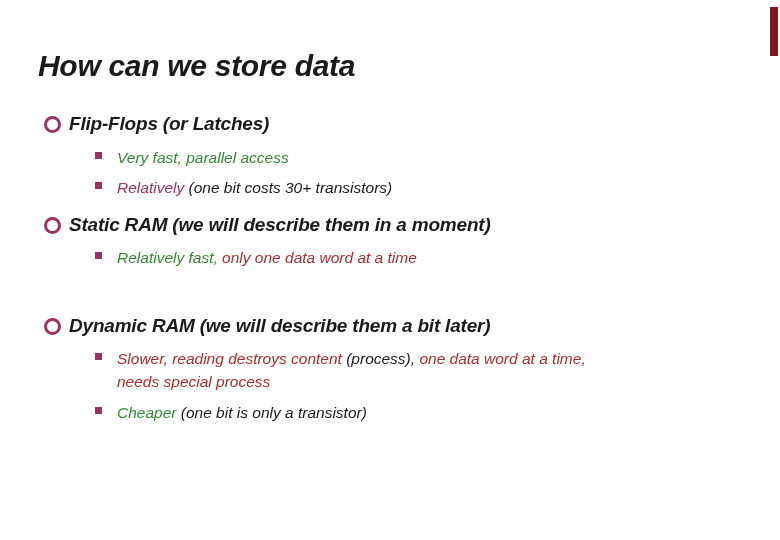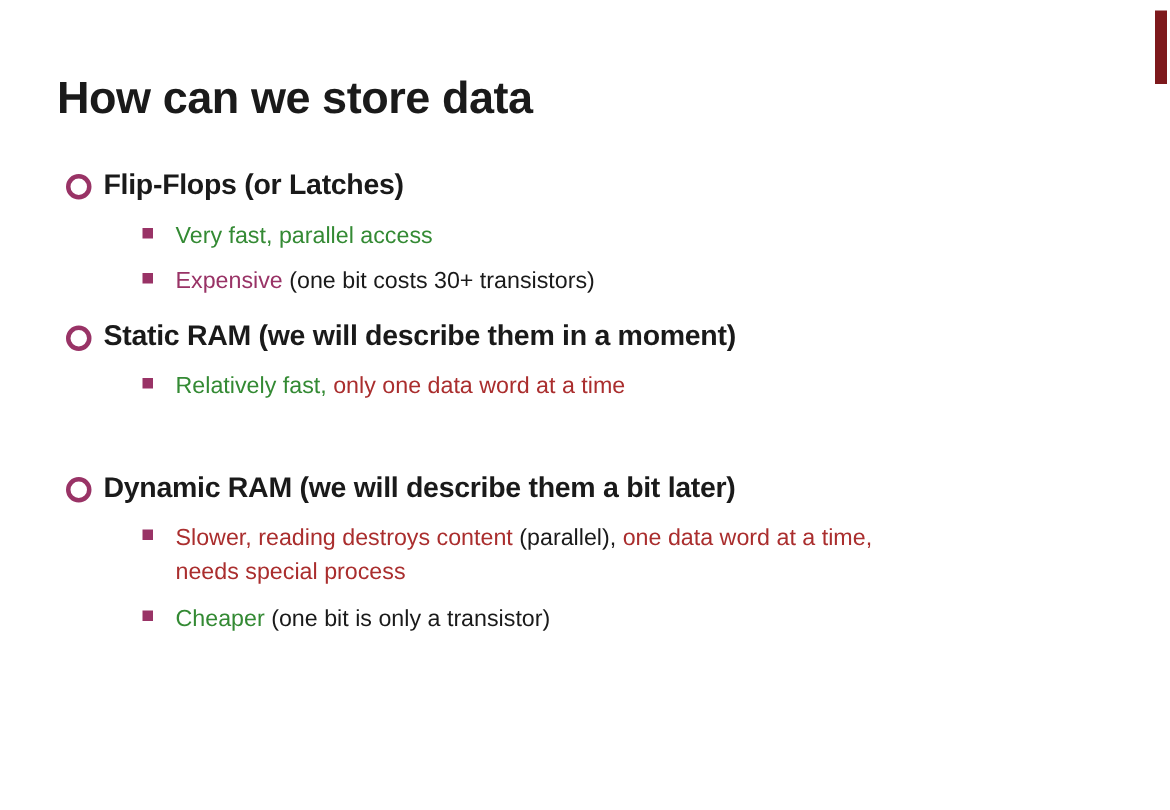--- a/index.html
+++ b/index.html
@@ -3,20 +3,21 @@
 <meta charset="utf-8">
 <style>
   html,body{margin:0;padding:0;background:#ffffff;}
   .slide{
     position:relative;
     width:780px;height:510px;
     background:#ffffff;
     overflow:hidden;
     font-family:"Liberation Sans","DejaVu Sans",sans-serif;
     color:var(--black,#1a1a1a);
+    font-style:italic;
   }
   .title{
     position:absolute;left:38px;top:50px;
     font-size:30px;font-weight:700;line-height:32px;
     color:var(--black,#1a1a1a);
     letter-spacing:-0.3px;
   }
   .accent-bar{
     position:absolute;left:770px;top:7px;width:8px;height:49px;
     background:var(--accent-bar,#7d191c);
@@ -62,39 +63,39 @@
   <div class="row hdr" style="top:112px">
     <span class="obullet"></span>
     <span class="htxt">Flip-Flops (or Latches)</span>
   </div>
   <div class="row sub" style="top:146px">
     <span class="sq"></span>
     <span class="stxt"><span class="c-green">Very fast, parallel access</span></span>
   </div>
   <div class="row sub" style="top:176px">
     <span class="sq"></span>
-    <span class="stxt"><span class="c-plum">Expensive</span><span class="c-black"> (one bit costs 30+ transistors)</span></span>
+    <span class="stxt"><span class="c-plum">Relatively</span><span class="c-black"> (one bit costs 30+ transistors)</span></span>
   </div>
 
   <div class="row hdr" style="top:213px">
     <span class="obullet"></span>
     <span class="htxt">Static RAM (we will describe them in a moment)</span>
   </div>
   <div class="row sub" style="top:246px">
     <span class="sq"></span>
     <span class="stxt"><span class="c-green">Relatively fast,</span><span class="c-red"> only one data word at a time</span></span>
   </div>
 
   <div class="row hdr" style="top:314px">
     <span class="obullet"></span>
     <span class="htxt">Dynamic RAM (we will describe them a bit later)</span>
   </div>
   <div class="row sub" style="top:347px">
     <span class="sq"></span>
-    <span class="stxt"><span class="c-red">Slower, reading destroys content </span><span class="c-black">(parallel),</span><span class="c-red"> one data word at a time,</span><br><span class="c-red">needs special process</span></span>
+    <span class="stxt"><span class="c-red">Slower, reading destroys content </span><span class="c-black">(process),</span><span class="c-red"> one data word at a time,</span><br><span class="c-red">needs special process</span></span>
   </div>
   <div class="row sub" style="top:401px">
     <span class="sq"></span>
     <span class="stxt"><span class="c-green">Cheaper</span><span class="c-black"> (one bit is only a transistor)</span></span>
   </div>
 
   <div class="page-number">12</div>
 
 </div>
 

